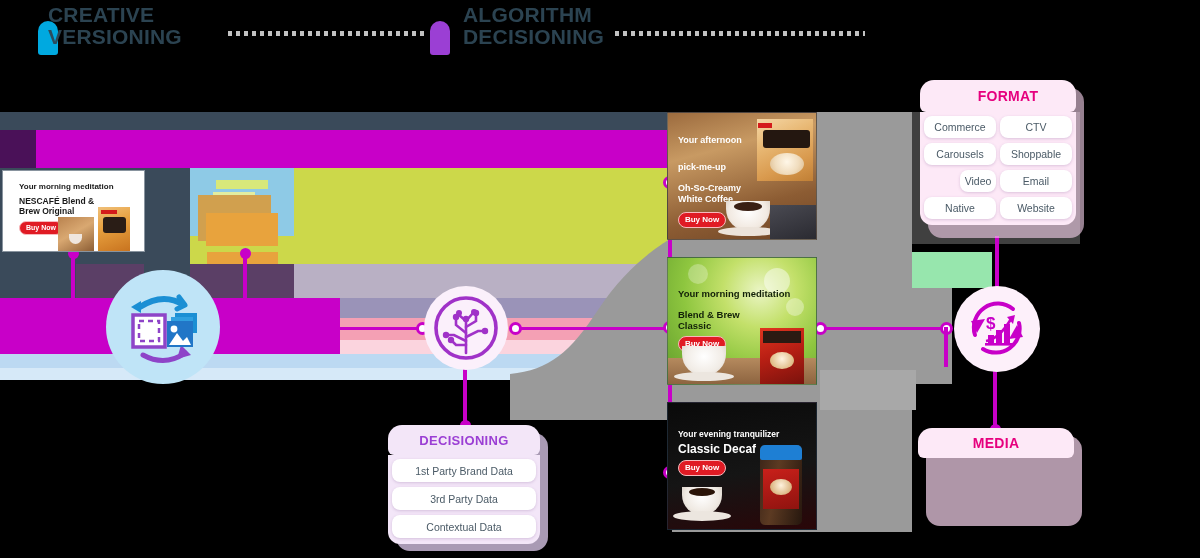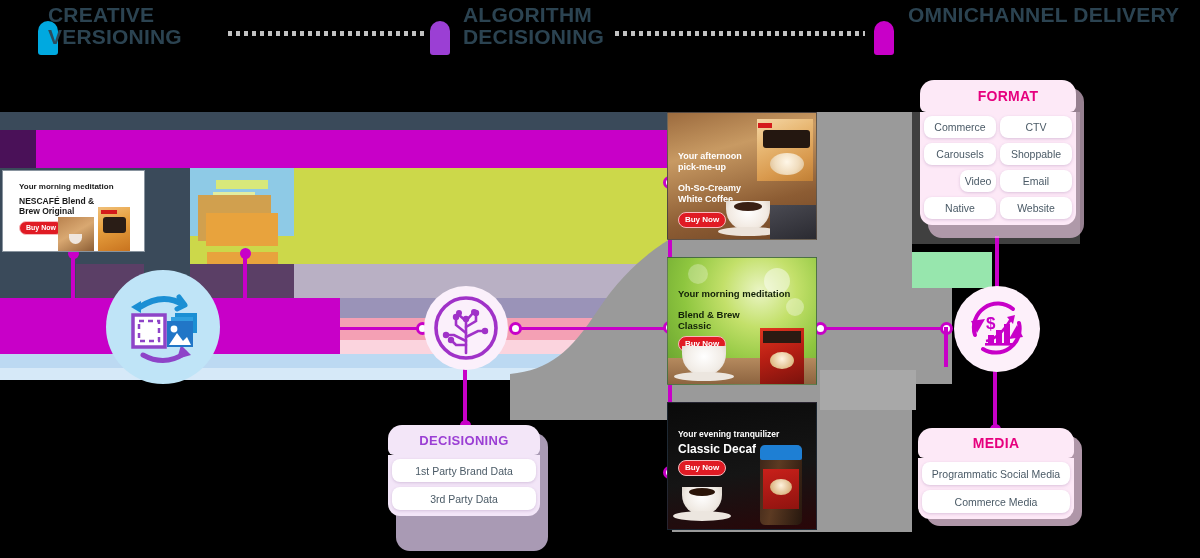--- a/index.html
+++ b/index.html
@@ -110,24 +110,20 @@
     <div class="hdr-title">CREATIVE VERSIONING</div>
     <div class="hdr-dash" style="left:228px;width:196px;"></div>
   </div>
 
   <div class="hdr-group" style="left:415px;width:420px;">
     <div class="hdr-pin" style="left:15px;top:21px;background:#9b3fd4;"></div>
     <div class="hdr-title">ALGORITHM DECISIONING</div>
     <div class="hdr-dash" style="left:200px;width:250px;"></div>
   </div>
 
-  <div class="hdr-group" style="left:860px;width:340px;">
-    <div class="hdr-pin" style="left:14px;top:21px;background:#c800c8;"></div>
-    <div class="hdr-title" style="width:280px;">OMNICHANNEL DELIVERY</div>
-  </div>
 
   <div class="blk" style="left:0;top:112px;width:912px;height:20px;background:#3a4a5a;"></div>
 
   <div class="blk" style="left:0;top:130px;width:36px;height:56px;background:#4a1158;"></div>
 
   <div class="blk" style="left:36px;top:130px;width:636px;height:40px;background:#c800c8;"></div>
 
   <div class="blk" style="left:190px;top:168px;width:482px;height:96px;background:#ccd84a;"></div>
 
   <div class="blk" style="left:0;top:168px;width:190px;height:96px;background:#3a4a5a;"></div>
@@ -212,21 +208,21 @@
   </div>
 
   <div class="ad" style="left:667px;top:112px;width:150px;height:128px;
               background:linear-gradient(165deg,#9c6b3e 0%,#c89a63 30%,#8c5c33 70%,#6f4526 100%);">
     <div style="position:absolute;right:3px;top:6px;width:56px;height:62px;
                 background:linear-gradient(155deg,#f5d7a6 0%,#e8b874 35%,#d99a4e 70%,#c07f35 100%);"></div>
     <div style="position:absolute;right:44px;top:10px;width:14px;height:5px;background:#d41b1b;"></div>
     <div style="position:absolute;right:6px;top:17px;width:47px;height:18px;background:#241710;border-radius:3px;"></div>
     <div style="position:absolute;right:12px;top:40px;width:34px;height:22px;
                 background:radial-gradient(circle at 50% 40%,#fff7e8 0%,#f0dcbd 55%,#d9b787 100%);border-radius:50%;"></div>
-    <div class="ad-head" style="position:absolute;left:10px;top:38px;font-size:9px;color:#fff;">Your afternoon</div>
+    <div class="ad-head" style="position:absolute;left:10px;top:22px;font-size:9px;color:#fff;">Your afternoon</div>
     <div class="ad-head" style="position:absolute;left:10px;top:49px;font-size:9px;color:#fff;">pick-me-up</div>
     <div class="ad-sub" style="position:absolute;left:10px;top:70px;font-size:9px;color:#fff;">Oh-So-Creamy</div>
     <div class="ad-sub" style="position:absolute;left:10px;top:81px;font-size:9px;color:#fff;">White Coffee</div>
     <div class="buy-btn" style="position:absolute;left:10px;top:99px;width:48px;font-size:8px;line-height:14px;">Buy Now</div>
     <div style="position:absolute;left:58px;top:88px;width:44px;height:30px;
                 background:radial-gradient(ellipse at 50% 35%,#fff 0%,#f2eae2 60%,#cdc2b6 100%);
                 border-radius:0 0 24px 24px;"></div>
     <div style="position:absolute;left:66px;top:89px;width:28px;height:9px;background:#3a2014;border-radius:50%;"></div>
     <div style="position:absolute;left:50px;top:114px;width:60px;height:9px;background:#ece3da;border-radius:50%;"></div>
     <div style="position:absolute;right:0;bottom:0;width:46px;height:34px;
@@ -351,27 +347,24 @@
   </div>
 
   <div class="panel" style="left:388px;top:425px;width:152px;height:120px;">
     <div class="panel-shadow" style="background:rgba(225,205,240,.75);"></div>
     <div class="panel-head" style="height:30px;background:#f3e6f8;">
       <span style="color:#9b3fd4;font-size:13px;letter-spacing:.3px;">DECISIONING</span>
     </div>
     <div class="panel-rows" style="display:flex;flex-direction:column;gap:5px;padding:4px 4px 6px 4px;background:#f3e6f8;border-radius:0 0 12px 12px;">
       <div class="prow" style="height:23px;font-size:10.5px;">1st Party Brand Data</div>
       <div class="prow" style="height:23px;font-size:10.5px;">3rd Party Data</div>
+      <div class="prow" style="height:23px;font-size:10.5px;">Contextual Data</div>
     </div>
   </div>
 
   <div class="panel" style="left:918px;top:428px;width:156px;height:92px;">
     <div class="panel-shadow" style="background:rgba(250,214,240,.7);"></div>
     <div class="panel-head" style="height:30px;background:#fde9f7;">
       <span style="color:#e6007e;font-size:14px;letter-spacing:.3px;">MEDIA</span>
     </div>
-    <div class="panel-rows" style="display:flex;flex-direction:column;gap:5px;padding:4px 4px 6px 4px;background:#fde9f7;border-radius:0 0 12px 12px;">
-      <div class="prow" style="height:23px;font-size:10.5px;">Programmatic Social Media</div>
-      <div class="prow" style="height:23px;font-size:10.5px;">Commerce Media</div>
-    </div>
   </div>
 
 </div>
 
 </body></html>

